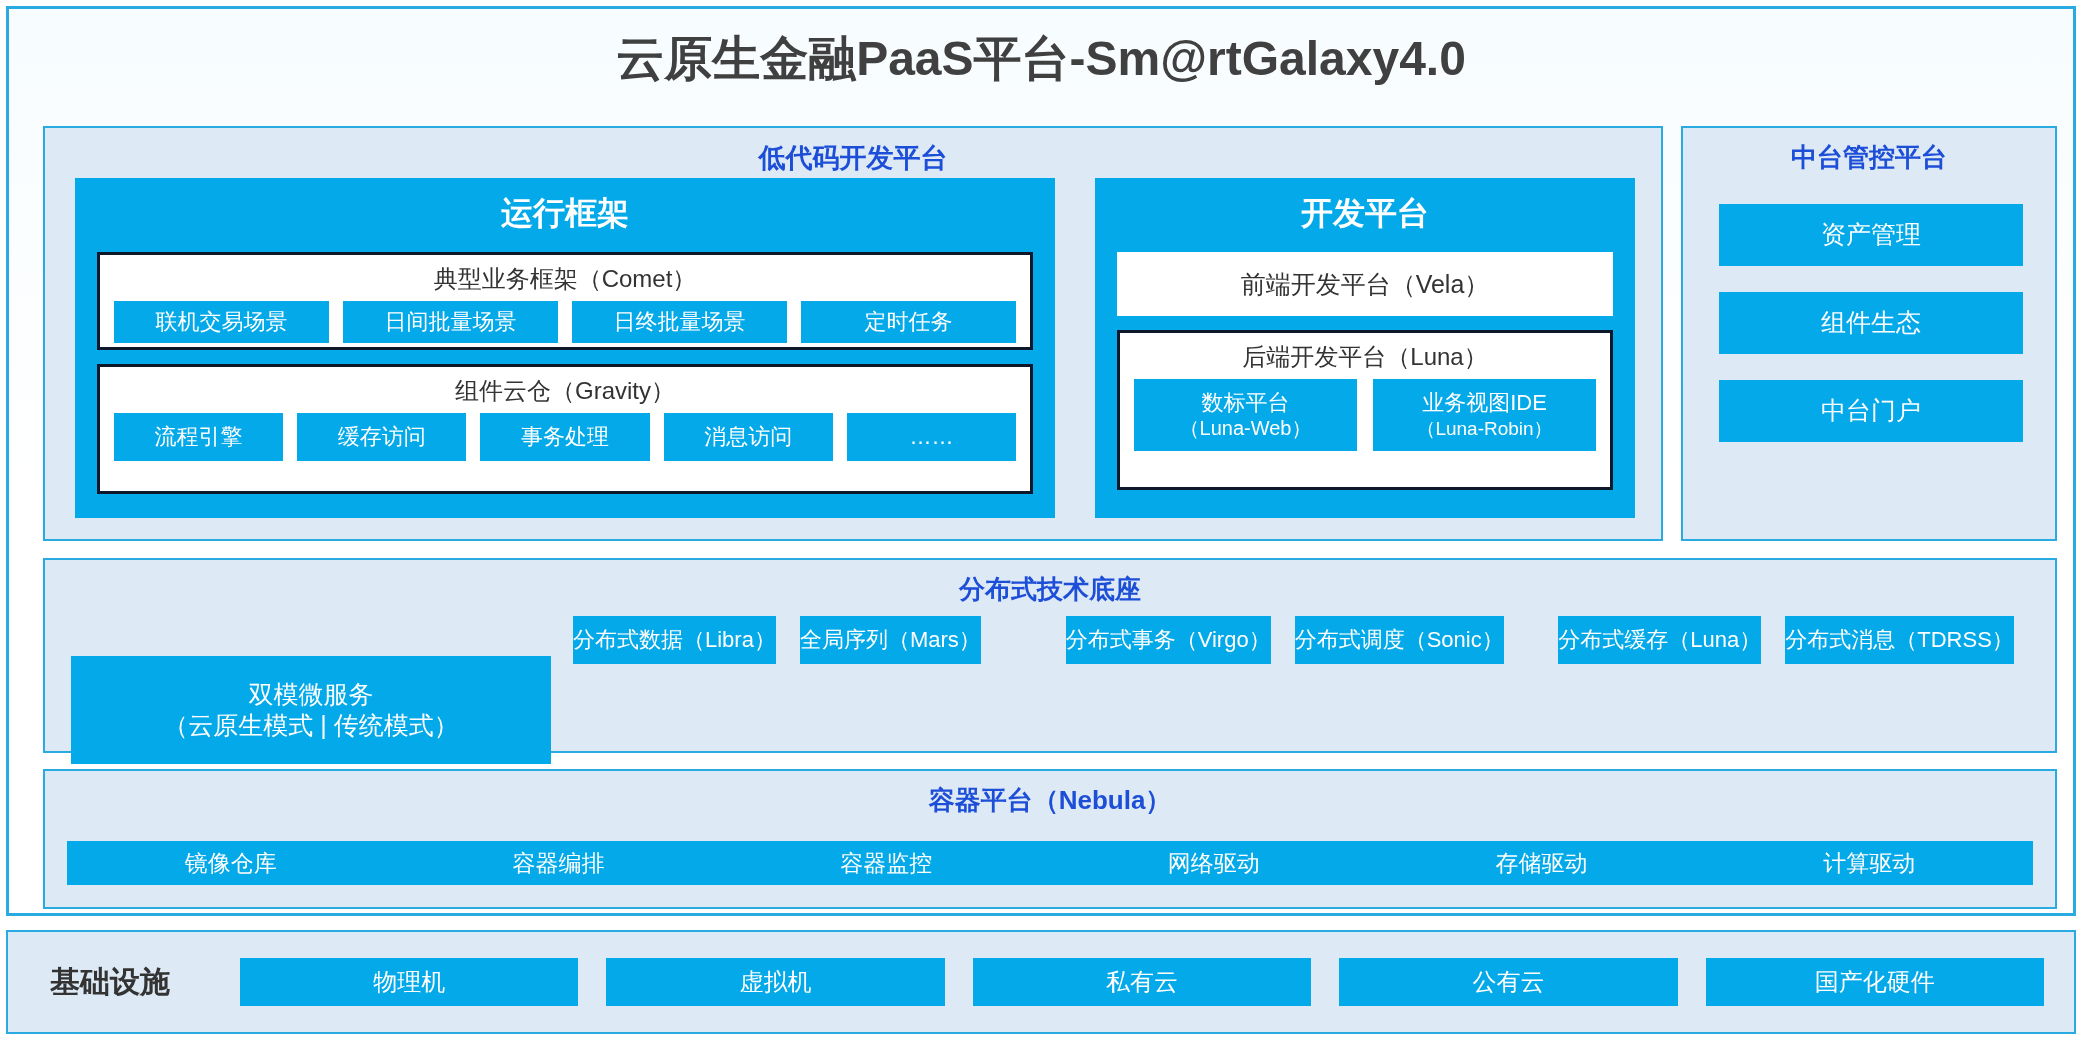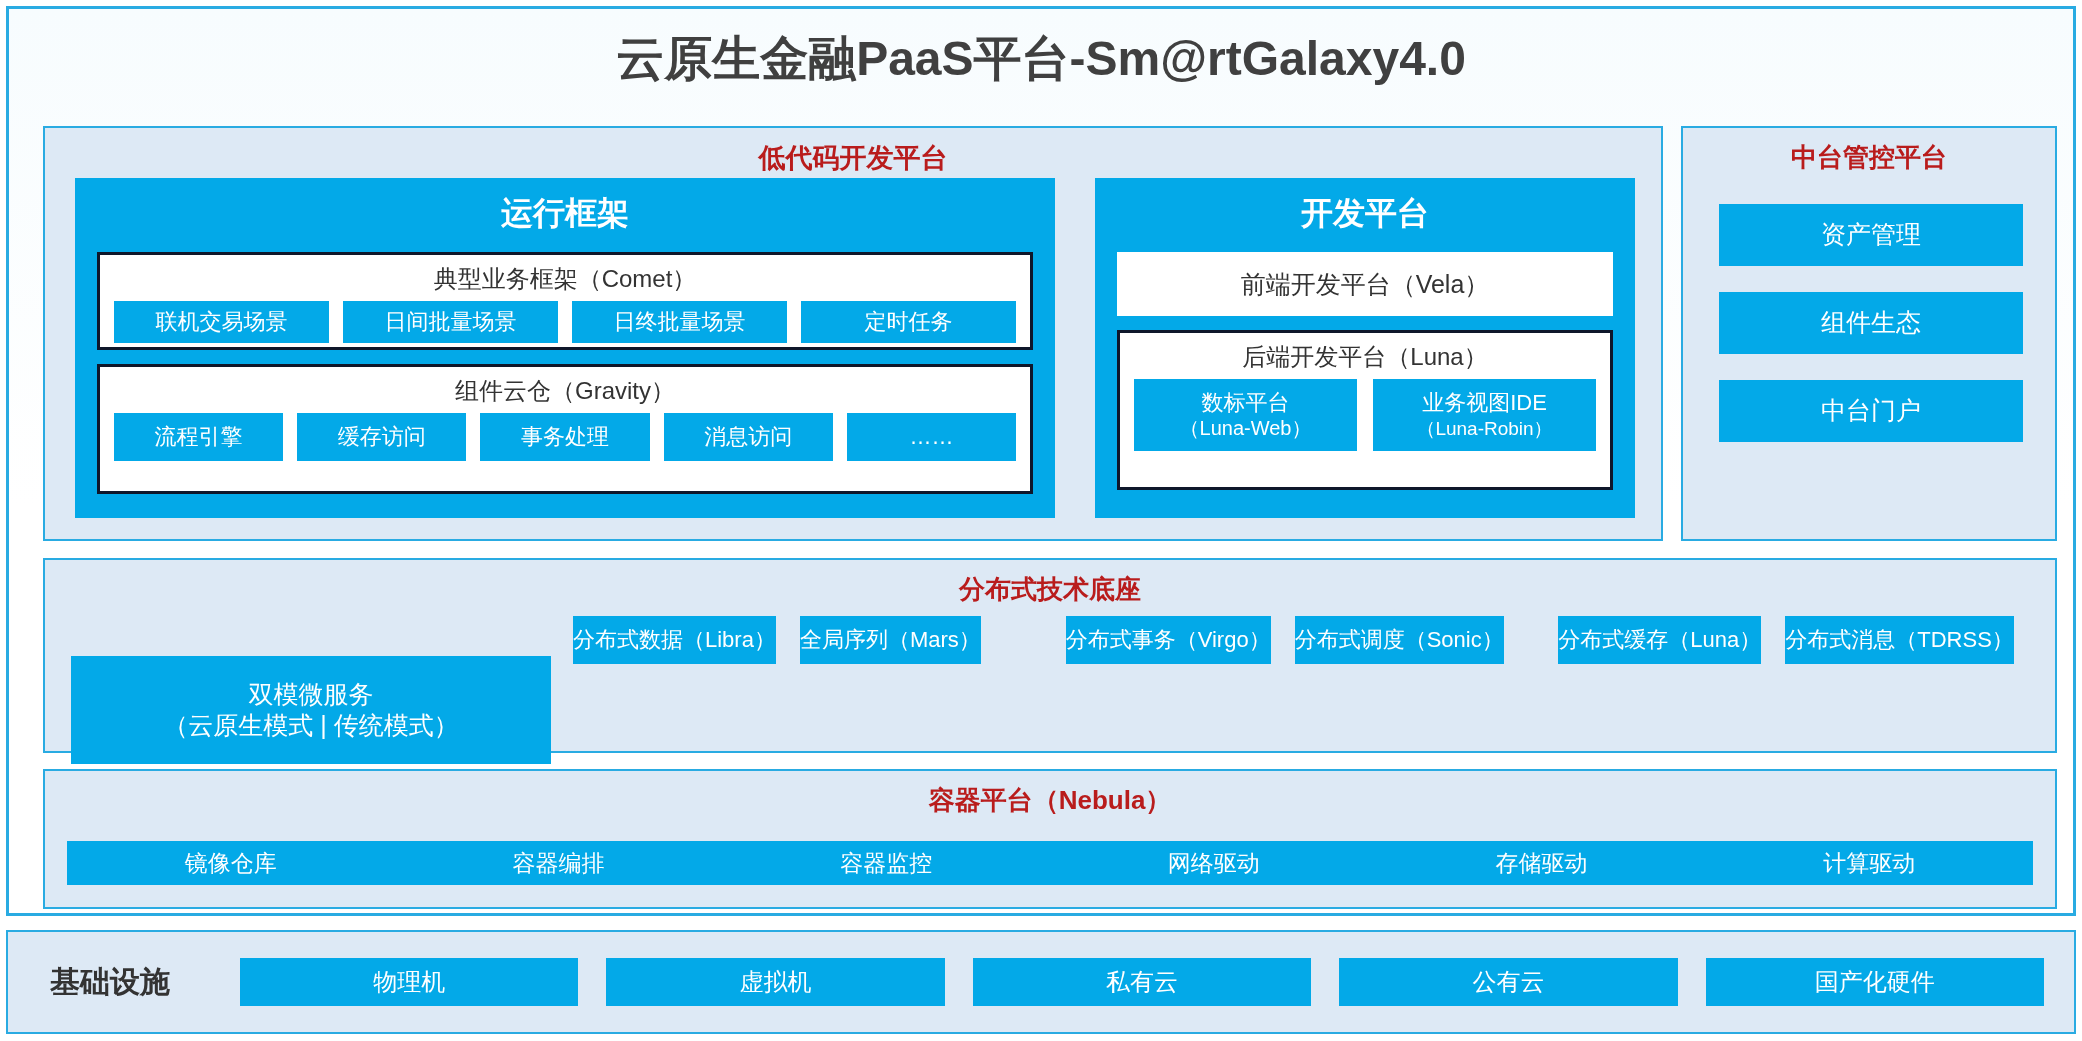--- a/index.html
+++ b/index.html
@@ -28,21 +28,21 @@
   }
 
   
   .panel{
     box-sizing:border-box;
     background:#dde9f5;
     border:2px solid #29abe2;
     position:absolute;
   }
   .panel-title{
-    text-align:center;font-size:26px;color:#b91c1c;font-weight:bold;
+    text-align:center;font-size:26px;color:#1d4ed8;font-weight:bold;
     padding-top:12px;
   }
 
   
   .blue{
     background:#03a9e8;
     color:#ffffff;
     display:flex;align-items:center;justify-content:center;
     text-align:center;
     font-size:22px;

